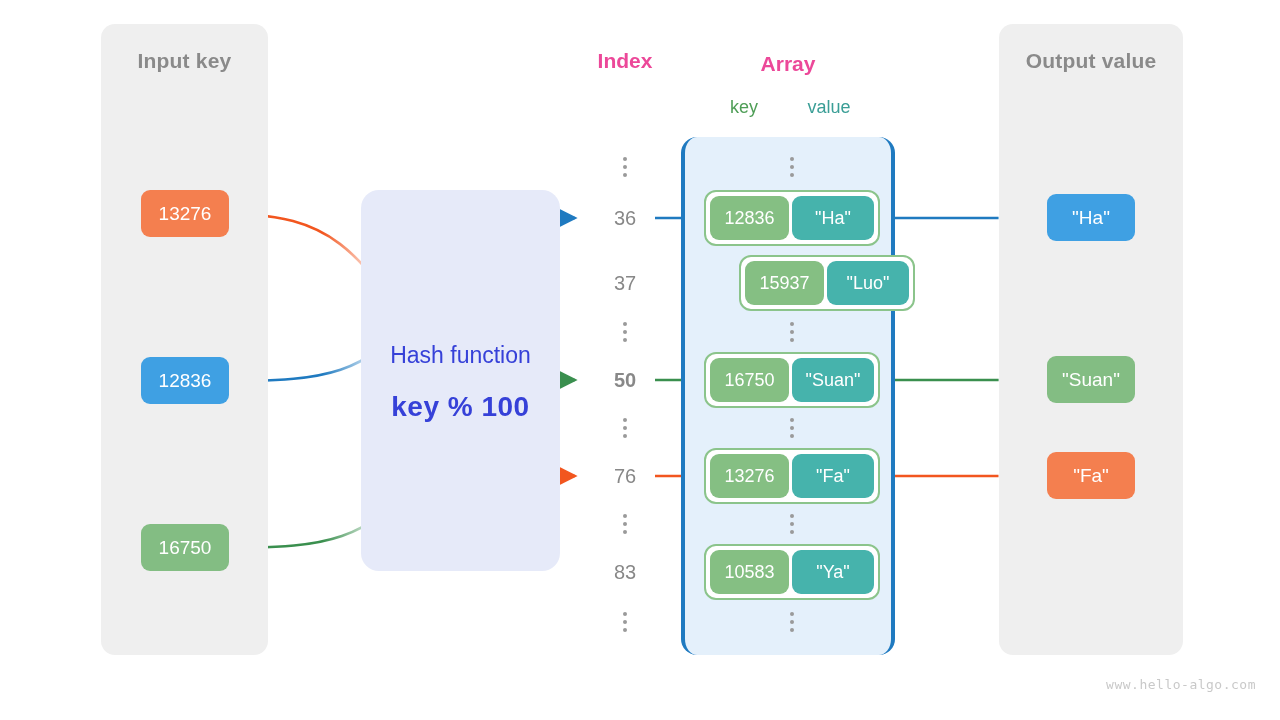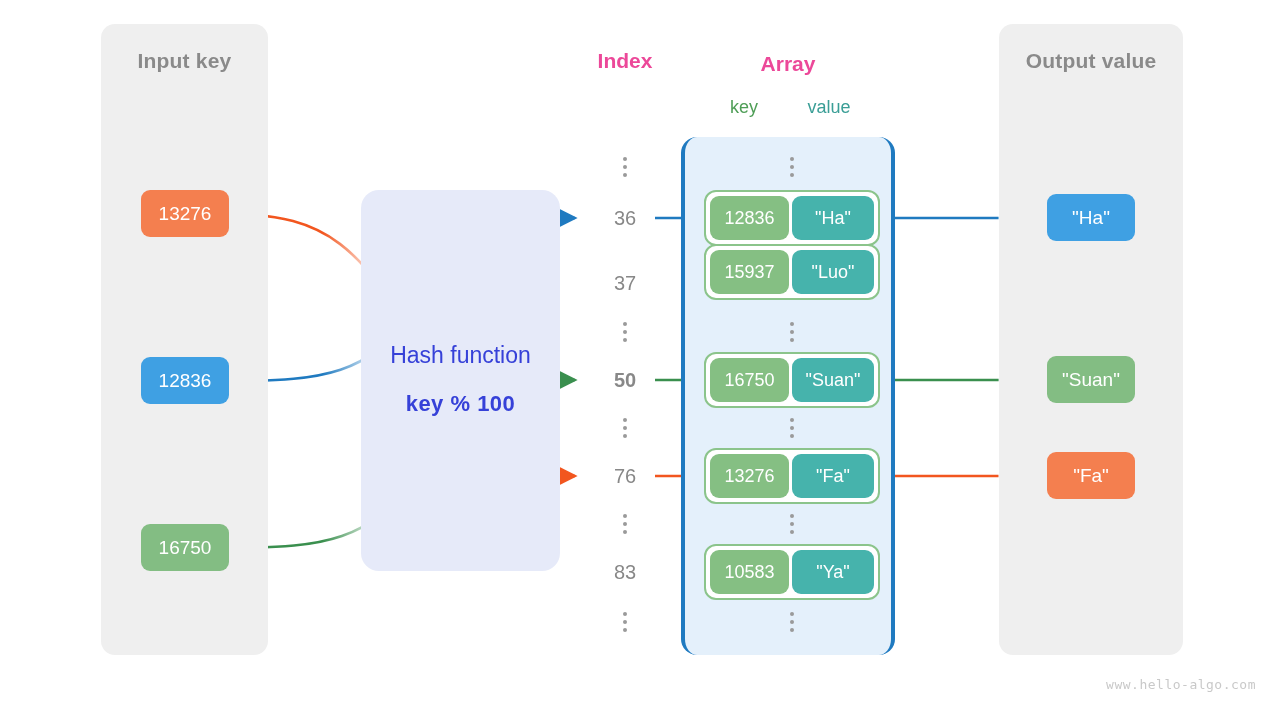--- a/index.html
+++ b/index.html
@@ -34,21 +34,21 @@
     left:361px;top:190px;width:199px;height:381px;
     background:#e6eaf9;
     border-radius:18px;
   }
   .hash-label{
     position:absolute;left:361px;width:199px;text-align:center;
     color:#3641d8;
     pointer-events:none;
   }
   .hash-name{top:342px;font-size:23px;font-weight:400;}
-  .hash-formula{top:391px;font-size:22px;font-weight:bold;letter-spacing:.5px;}
+  .hash-formula{top:391px;font-size:28px;font-weight:bold;letter-spacing:.5px;}
 
   
   .pill{
     position:absolute;
     width:88px;height:47px;
     border-radius:9px;
     color:#ffffff;
     font-size:19px;
     display:flex;align-items:center;justify-content:center;
     box-sizing:border-box;
@@ -284,21 +284,21 @@
       <span></span>
         <span></span>
         <span></span>
     </div>
 
     <div class="bucket" style="top:81px;">
       <div class="cell cell-key">12836</div>
       <div class="cell cell-val">"Ha"</div>
     </div>
 
-    <div class="bucket" style="top:135px;">
+    <div class="bucket" style="top:146px;margin-left:35px;">
       <div class="cell cell-key">15937</div>
       <div class="cell cell-val">"Luo"</div>
     </div>
 
     <div class="arr-dots" style="top:195px;">
       <span></span>
         <span></span>
         <span></span>
     </div>
 

